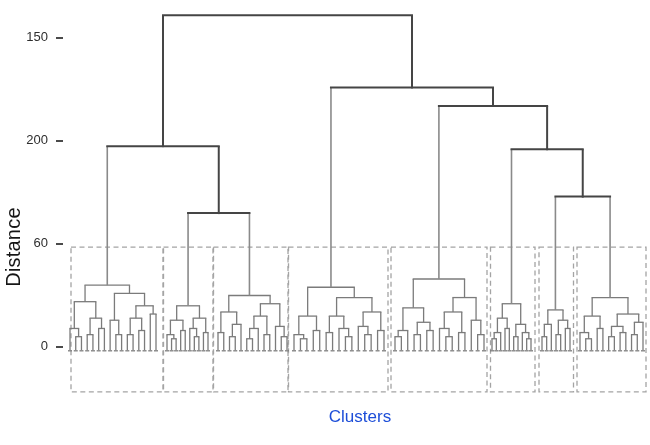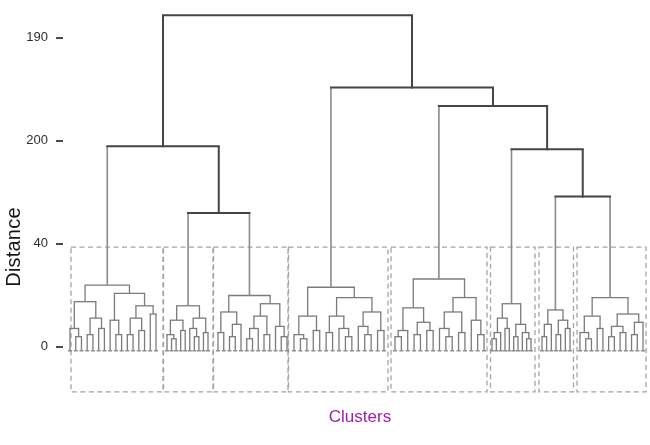--- a/index.html
+++ b/index.html
@@ -7,21 +7,21 @@
     position:relative;width:650px;height:445px;background:#ffffff;overflow:hidden;
     font-family:"Liberation Sans","DejaVu Sans",sans-serif;
   }
   #plot{position:absolute;left:0;top:0;}
   .ylab{
     position:absolute;left:13px;top:247px;transform:translate(-50%,-50%) rotate(-90deg);
     font-size:20px;color:#161616;letter-spacing:.2px;white-space:nowrap;
   }
   .xlab{
     position:absolute;left:360px;top:417px;transform:translate(-50%,-50%);
-    font-size:17px;color:#a21caf;white-space:nowrap;
+    font-size:17px;color:#1d4ed8;white-space:nowrap;
   }
   .tick{
     position:absolute;left:12px;width:36px;text-align:right;
     font-size:13px;color:#2e2e2e;line-height:14px;
   }
   .tickmark{position:absolute;left:56px;width:7px;height:2px;background:#4a4a4a;}
 </style>
 </head>
 <body>
 
@@ -419,23 +419,23 @@
       <line x1="547.1212121212121" y1="105.97999999999999" x2="547.1212121212121" y2="150.24" stroke="#454545" stroke-width="2"></line>
       <line x1="437.90401785714283" y1="105.97999999999999" x2="548.1212121212121" y2="105.97999999999999" stroke="#454545" stroke-width="2"></line>
       <line x1="330.96428571428567" y1="87.44" x2="330.96428571428567" y2="287.26" stroke="#8a8a8a" stroke-width="1.6"></line>
       <line x1="493.01261498917745" y1="87.44" x2="493.01261498917745" y2="106.97999999999999" stroke="#454545" stroke-width="2"></line>
       <line x1="329.96428571428567" y1="87.44" x2="494.01261498917745" y2="87.44" stroke="#454545" stroke-width="2"></line>
       <line x1="163.01202256944447" y1="15.339999999999975" x2="163.01202256944447" y2="147.15" stroke="#454545" stroke-width="2"></line>
       <line x1="411.98845035173156" y1="15.339999999999975" x2="411.98845035173156" y2="88.44" stroke="#454545" stroke-width="2"></line>
       <line x1="162.01202256944447" y1="15.339999999999975" x2="412.98845035173156" y2="15.339999999999975" stroke="#454545" stroke-width="2"></line>
     </svg>
 
-  <div class="tick" style="top:30px;">190</div>
+  <div class="tick" style="top:30px;">150</div>
   <div class="tick" style="top:133px;">200</div>
-  <div class="tick" style="top:236px;">40</div>
+  <div class="tick" style="top:236px;">60</div>
   <div class="tick" style="top:339px;">0</div>
 
   <div class="tickmark" style="top:37px;"></div>
   <div class="tickmark" style="top:140px;"></div>
   <div class="tickmark" style="top:243px;"></div>
   <div class="tickmark" style="top:346px;"></div>
 
   <div class="ylab">Distance</div>
   <div class="xlab">Clusters</div>
 </div>

